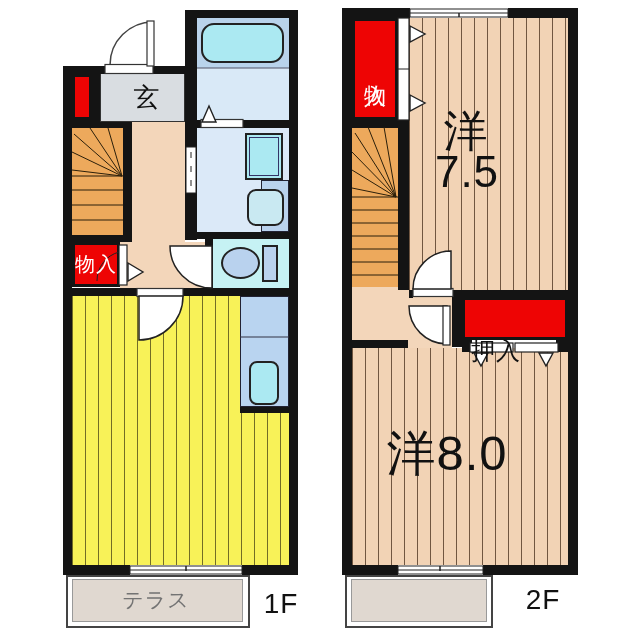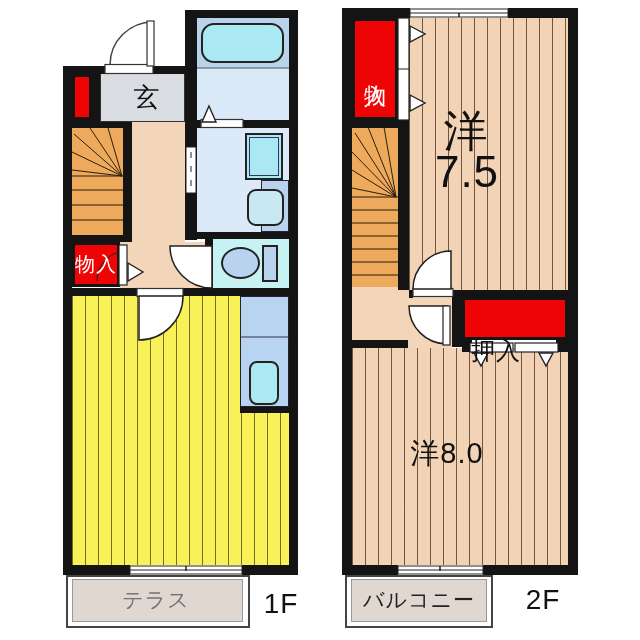--- a/index.html
+++ b/index.html
@@ -178,17 +178,16 @@
 
   <div class="lbl" style="left:147px;top:97px;font-size:26px;">玄</div>
   <div class="lbl" style="left:96px;top:264px;font-size:20px;color:#fff;text-align:right;">物入</div>
   <div class="lbl" style="left:156px;top:599px;font-size:21px;color:#737373;">テラス</div>
   <div class="lbl" style="left:281px;top:604px;font-size:28px;">1F</div>
 
   <div class="vlbl" style="left:375px;top:67px;font-size:22px;">物入</div>
   <div class="lbl" style="left:466px;top:131px;font-size:44px;">洋</div>
   <div class="lbl" style="left:467px;top:172px;font-size:44px;">7.5</div>
   <div class="lbl" style="left:496px;top:319px;font-size:24px;margin-top:32px;">押入</div>
-  <div class="lbl" style="left:447px;top:453px;font-size:29px;">洋8.0</div>
-  <div class="lbl" style="left:419px;top:599px;font-size:21px;color:#222;">バルコニー</div>
+  <div class="lbl" style="left:447px;top:453px;font-size:49px;">洋8.0</div>
   <div class="lbl" style="left:543px;top:600px;font-size:28px;">2F</div>
 
 </div>
 
 </body></html>

